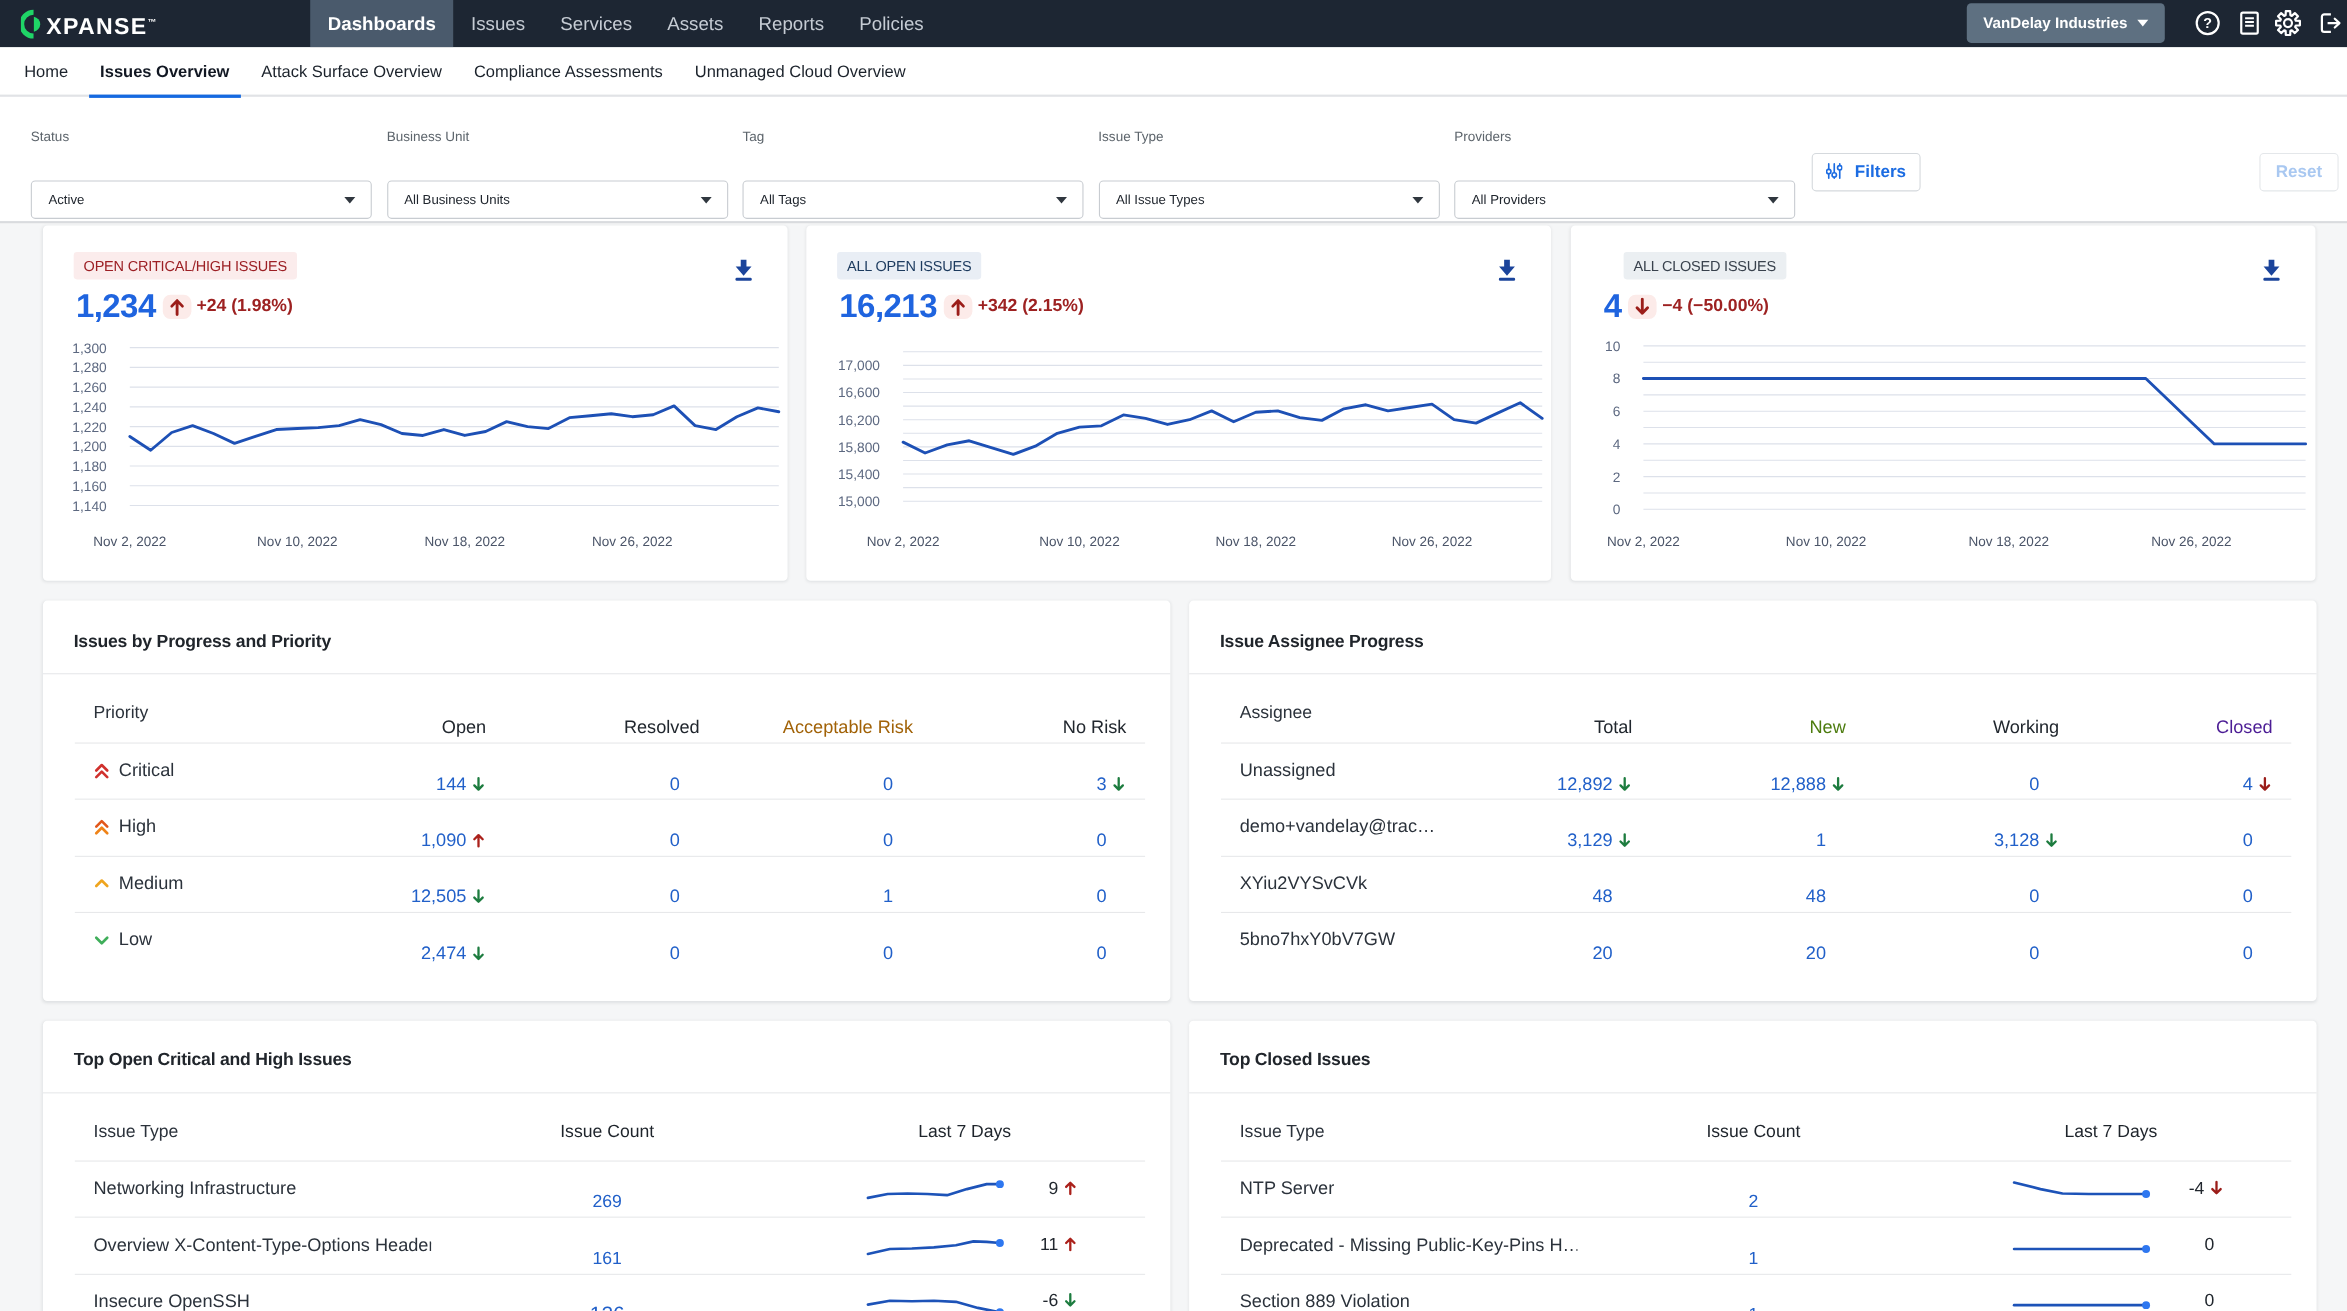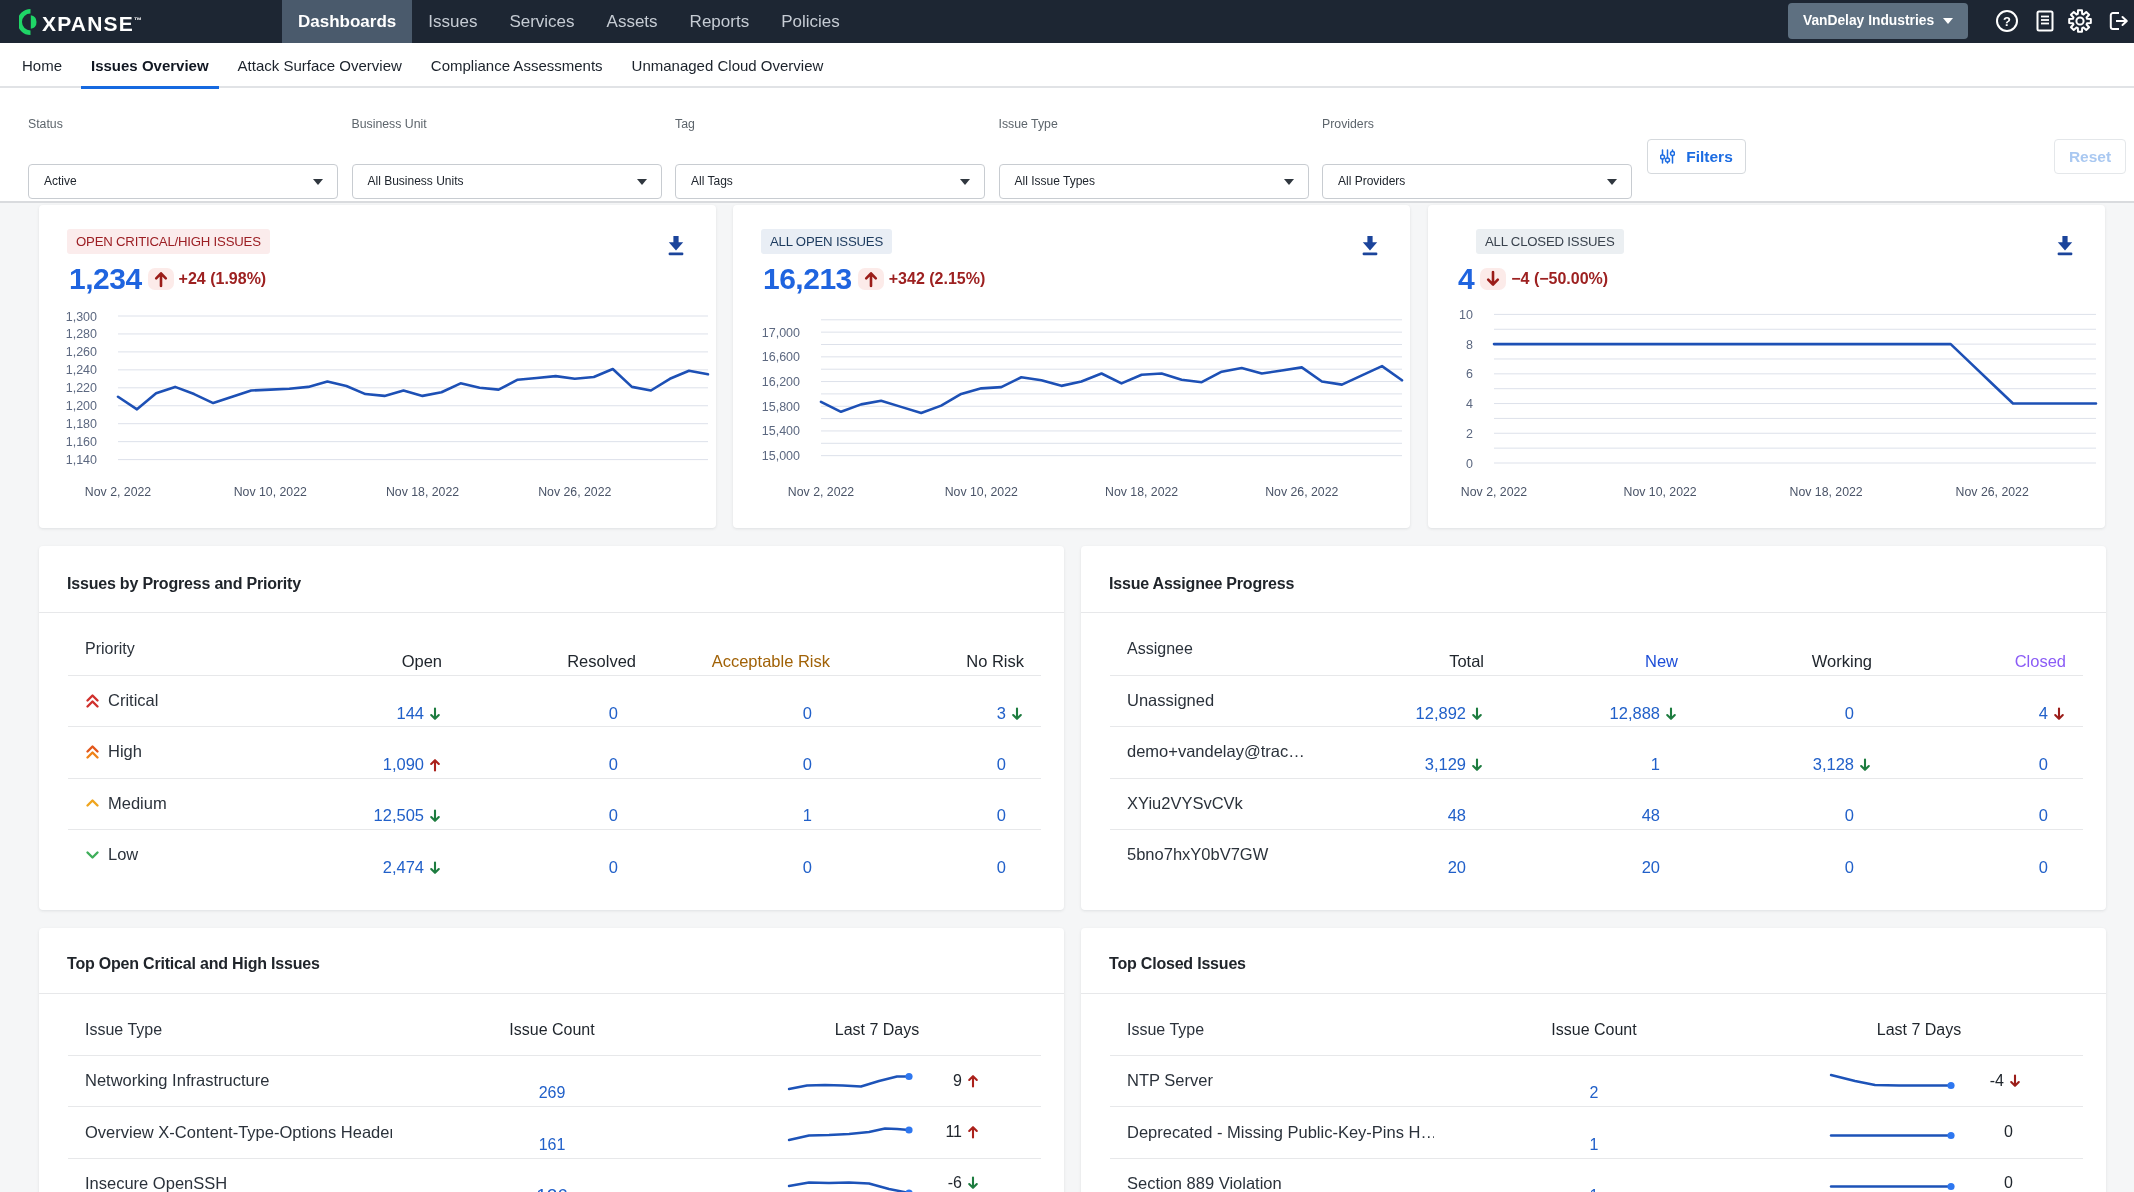--- a/index.html
+++ b/index.html
@@ -317,23 +317,23 @@
       <div class="num" style="width:194px">0<span class="aslot"></span></div>
       <div style="width:41px"></div>
     </div>
   </div>
 <div class="card" style="left:1081px;top:546px;width:1025px;height:364px">
     <div class="tcard-title">Issue Assignee Progress</div>
     <div class="tdivider"></div>
     <div class="trow hdr" style="top:77px;height:52px">
       <div class="c1 hdr" style="flex:1;font-size:16px">Assignee</div>
       <div class="num hdr" style="width:194px;color:#21272e">Total</div>
-      <div class="num hdr" style="width:194px;color:#1d4ed8">New</div>
+      <div class="num hdr" style="width:194px;color:#4d7c0f">New</div>
       <div class="num hdr" style="width:194px;color:#21272e">Working</div>
-      <div class="num hdr" style="width:194px;color:#8b5cf6">Closed</div>
+      <div class="num hdr" style="width:194px;color:#4c1d95">Closed</div>
       <div style="width:40px"></div>
     </div>
     <div class="rowline" style="top:129px"></div>
     <div class="trow" style="top:129.0px;height:51.3px">
       <div class="c1" style="flex:1">Unassigned</div>
       <div class="num" style="width:175px">12,892<span class="aslot"><svg width="12" height="14" viewBox="0 0 12 14" style="vertical-align:-2px">
             <path d="M6 1.5 V11.5 M2.2 8 L6 11.8 L9.8 8" fill="none" stroke="#1d7c3f" stroke-width="2.1" stroke-linecap="round" stroke-linejoin="round"></path>
           </svg></span></div>
       <div class="num" style="width:194px">12,888<span class="aslot"><svg width="12" height="14" viewBox="0 0 12 14" style="vertical-align:-2px">
             <path d="M6 1.5 V11.5 M2.2 8 L6 11.8 L9.8 8" fill="none" stroke="#1d7c3f" stroke-width="2.1" stroke-linecap="round" stroke-linejoin="round"></path>

